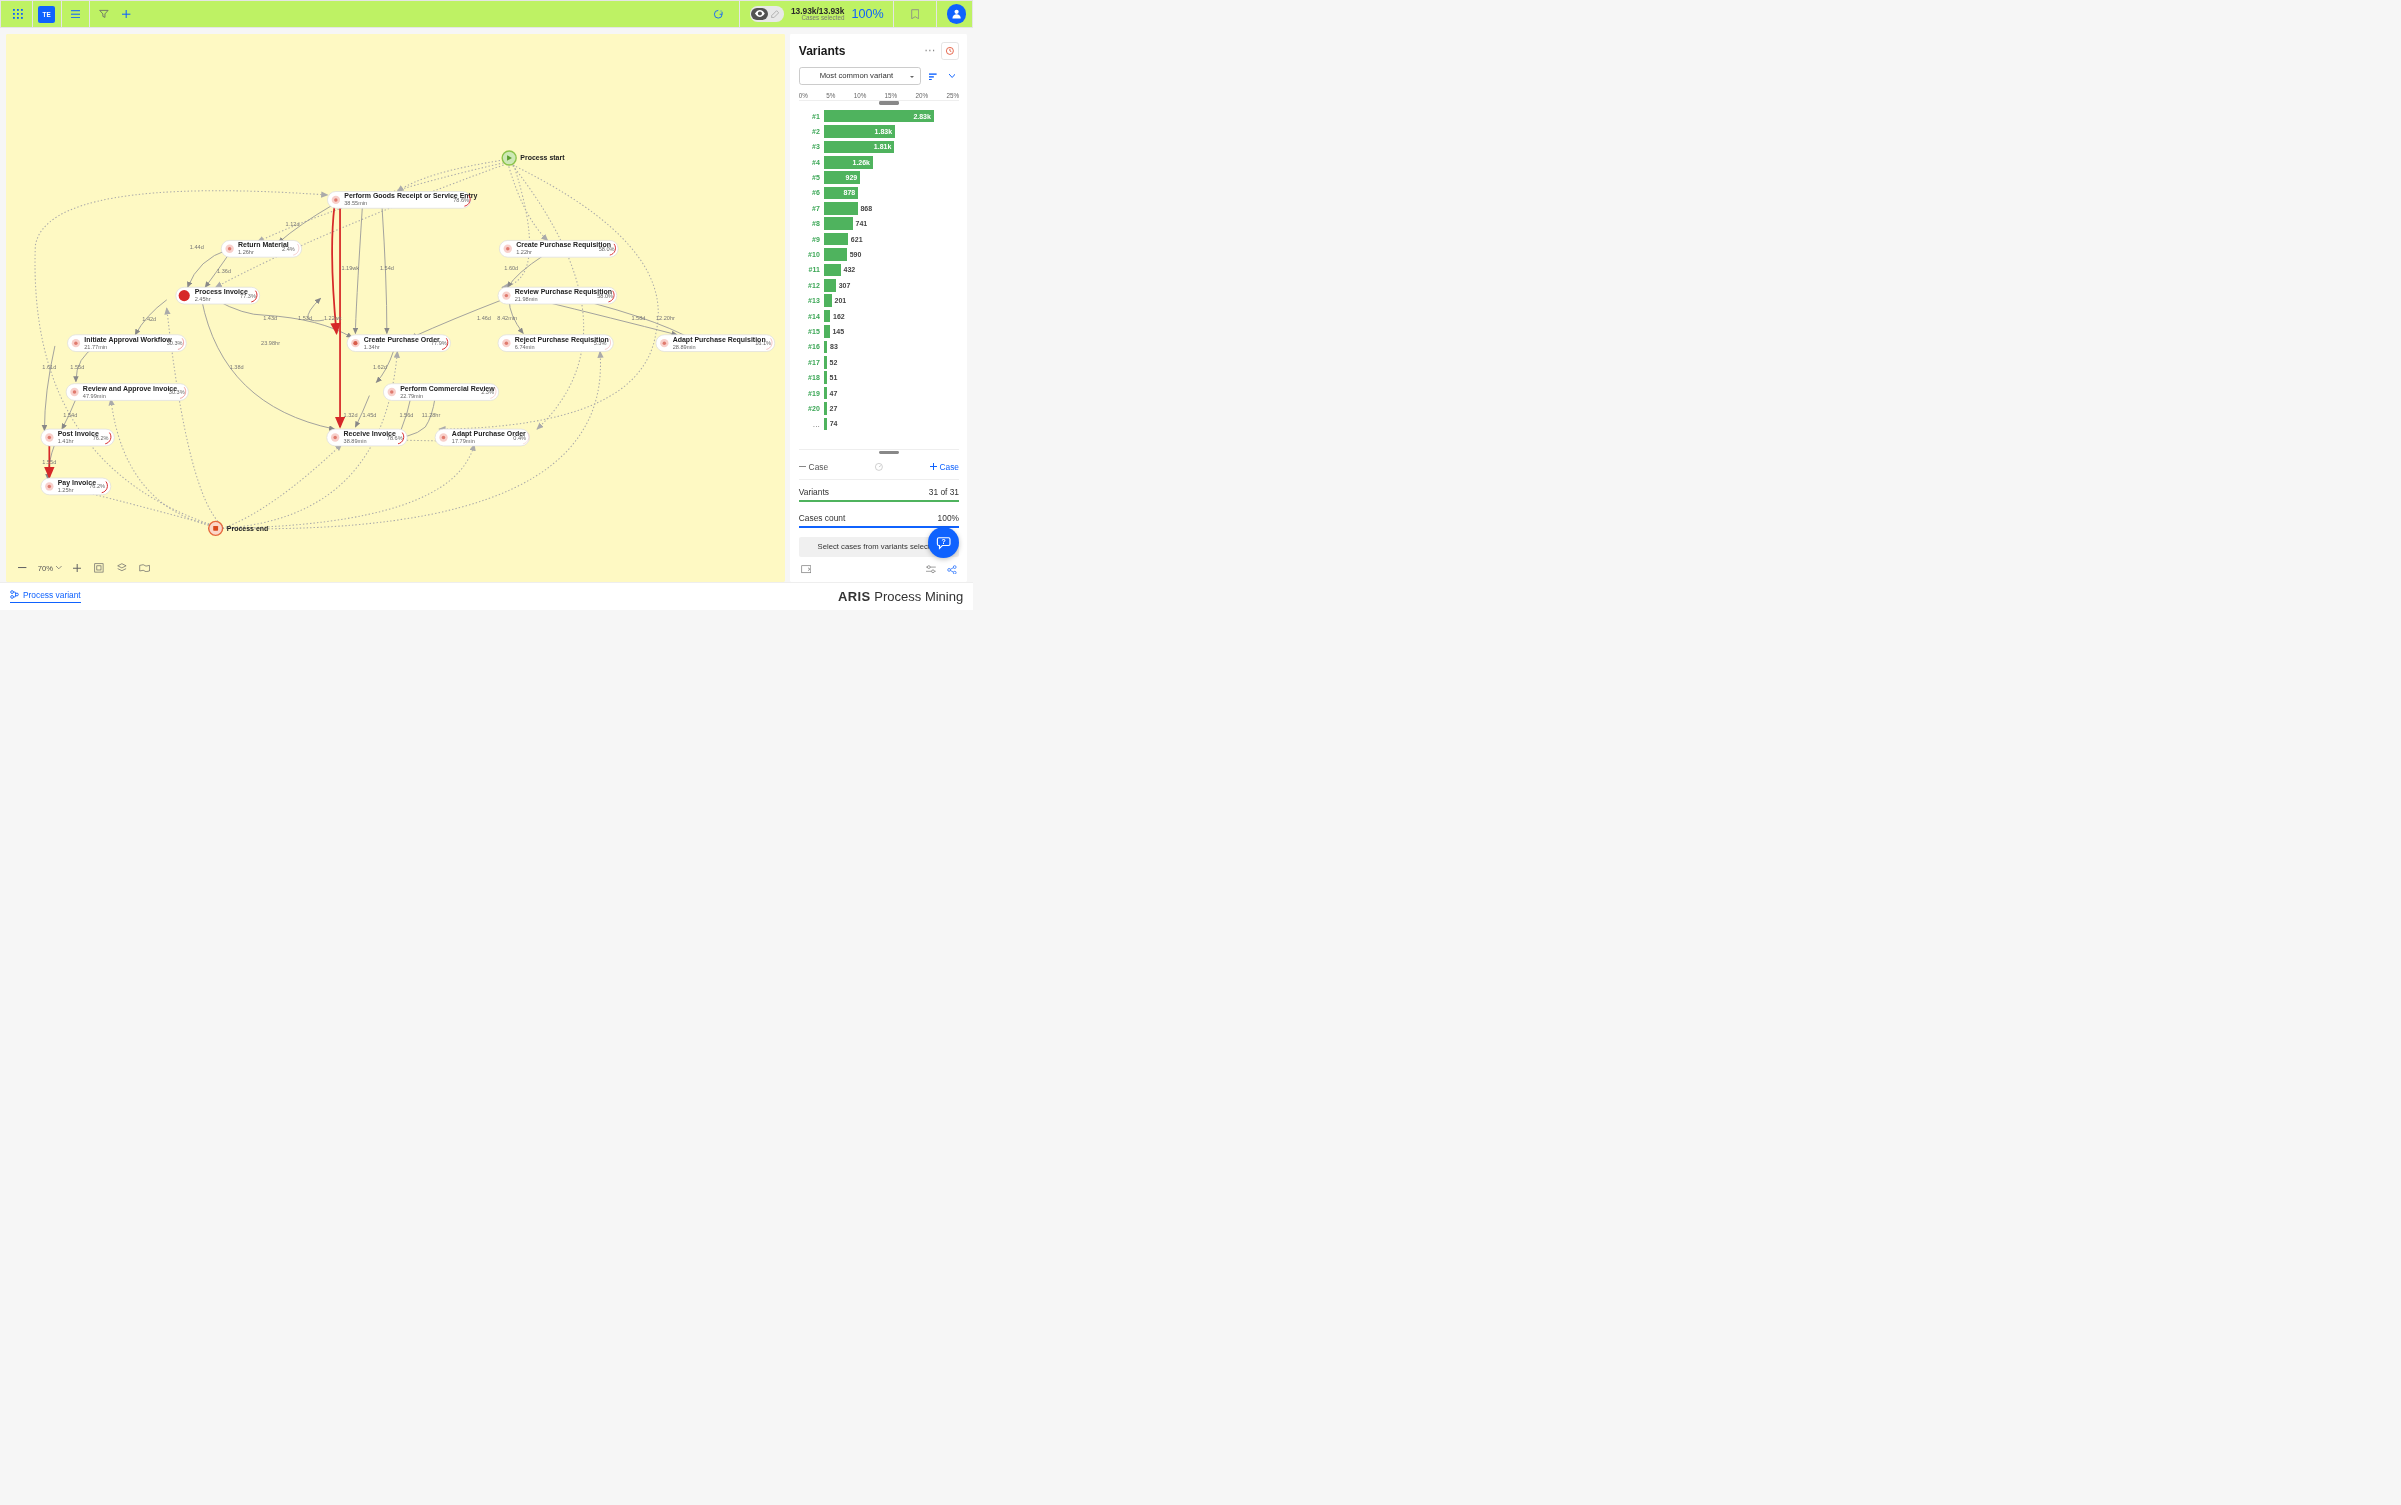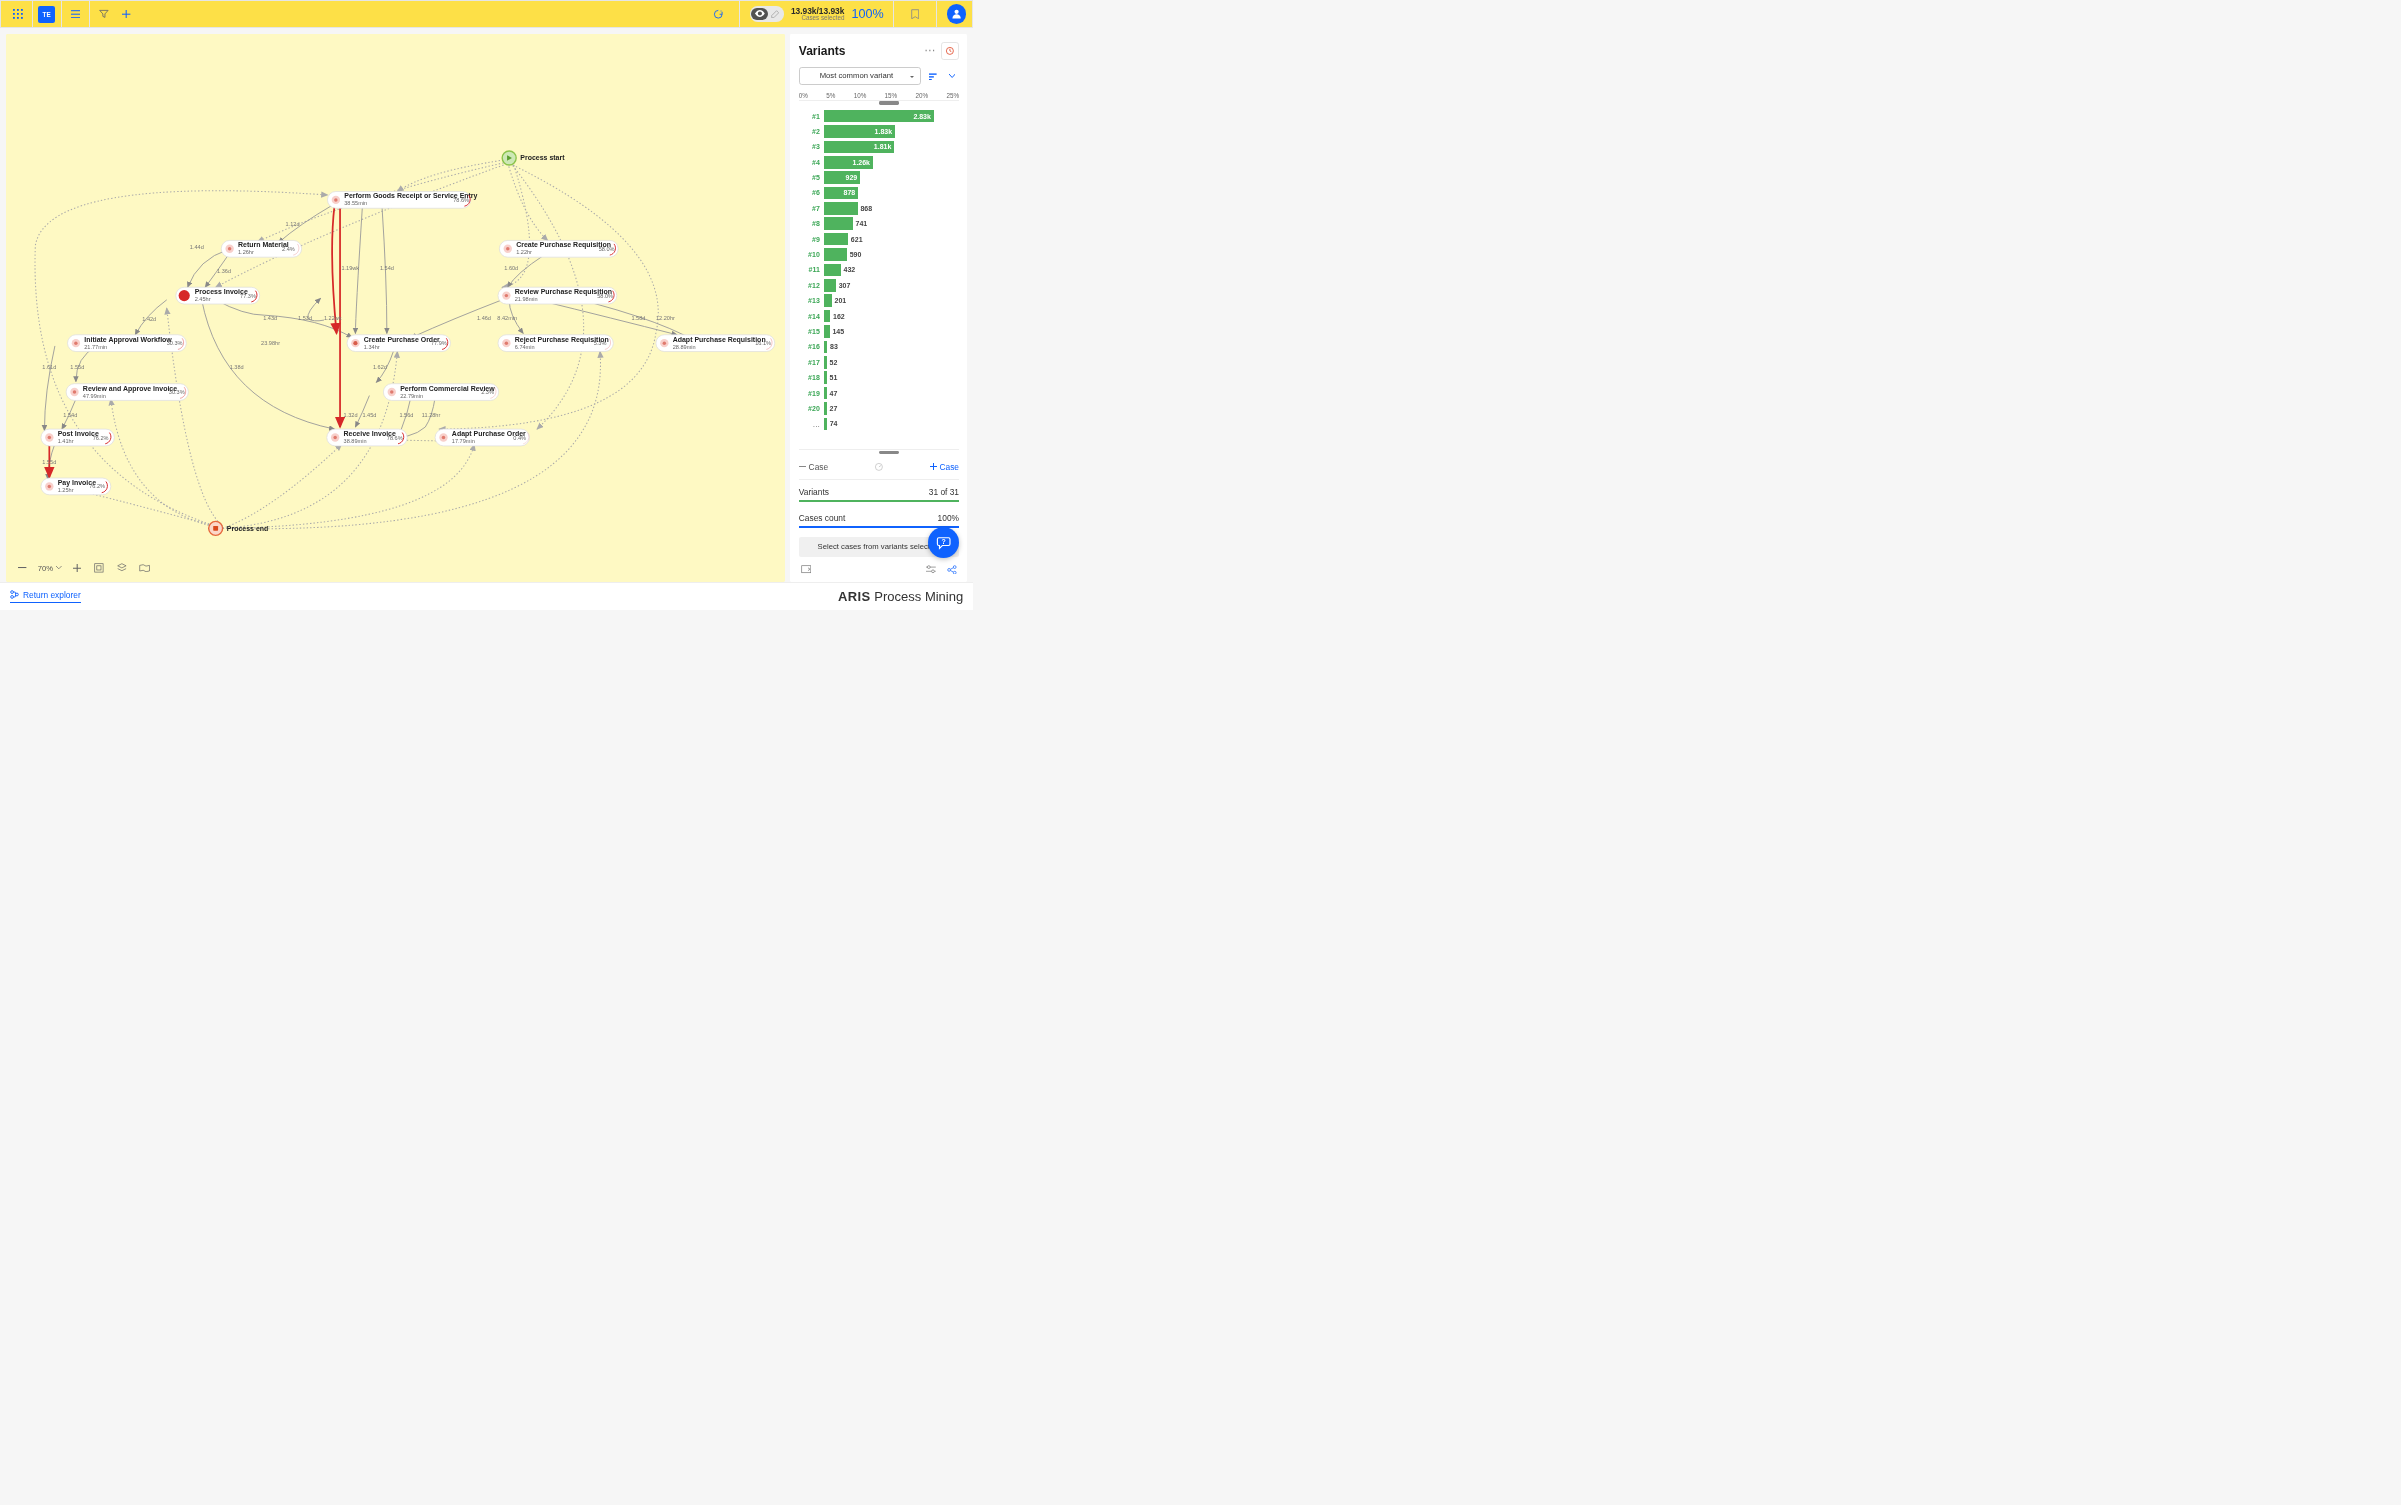--- a/index.html
+++ b/index.html
@@ -1,17 +1,17 @@
 <!DOCTYPE html>
 <html style="font-size:11.2px"><head>
 <meta charset="utf-8">
 <style>
 *{box-sizing:border-box;margin:0;padding:0;font-family:-apple-system,BlinkMacSystemFont,"Segoe UI",Arial,sans-serif}
 body{background:#f6f6f6;overflow:hidden;width:973px;height:610px;position:relative}
-.topbar{height:28px;background:#fde047;border:0.7px solid #e5e5e5;display:flex;align-items:center;padding:0 5.6px;position:relative}
+.topbar{height:28px;background:#bef264;border:0.7px solid #e5e5e5;display:flex;align-items:center;padding:0 5.6px;position:relative}
 .topbar-left{display:flex;align-items:center;gap:0}
 .top-sep{width:0.7px;height:28px;background:#e5e5e5;margin:0 2.8px}
 .icon-btn{width:22.5px;height:22.5px;display:flex;align-items:center;justify-content:center;border-radius:2.8px;cursor:pointer;color:#4a4a4a}
 .app-grid{color:#0f62fe}
 .te-badge{width:17px;height:17px;background:#0f62fe;color:#fff;border-radius:2.1px;display:flex;align-items:center;justify-content:center;font-size:6.3px;font-weight:600}
 .topbar-right{margin-left:auto;display:flex;align-items:center;gap:7px}
 .pill-toggle{width:34px;height:15.4px;border-radius:7.7px;background:#e8e8e8;position:relative;display:flex;align-items:center}
 .pill-knob{width:17px;height:12.6px;background:#525252;border-radius:6.3px;margin-left:1.4px;display:flex;align-items:center;justify-content:center;color:#fff}
 .cases-block{display:flex;flex-direction:column;align-items:flex-end;line-height:1}
 .cases-num{font-size:8.4px;font-weight:600;color:#2a2a2a}
@@ -753,21 +753,21 @@
 <div class="bottombar">
   <div class="bt-tab">
     <svg width="9" height="9" viewBox="0 0 13 13">
         <g stroke="#0f62fe" fill="none" stroke-width="1.3">
           <circle cx="3" cy="3" r="2"></circle>
           <circle cx="3" cy="10" r="2"></circle>
           <circle cx="10" cy="6.5" r="2"></circle>
           <path d="M5 3h2q1 0 1 1v2M5 10h2q1 0 1-1v-2"></path>
         </g>
       </svg>
-    <span>Return explorer</span>
+    <span>Process variant</span>
   </div>
   <div class="brand"><b>ARIS</b> <span style="font-weight:300">Process Mining</span></div>
 </div>
 
 <div class="help-fab">
   <svg width="15.4" height="15.4" viewBox="0 0 22 22">
       <path d="M4 4h14a2 2 0 0 1 2 2v7a2 2 0 0 1-2 2H9l-4 4v-4H4a2 2 0 0 1-2-2V6a2 2 0 0 1 2-2z" fill="none" stroke="#fff" stroke-width="1.6"></path>
       <text x="11" y="13" text-anchor="middle" fill="#fff" font-size="10" font-weight="700">?</text>
     </svg>
 </div>

